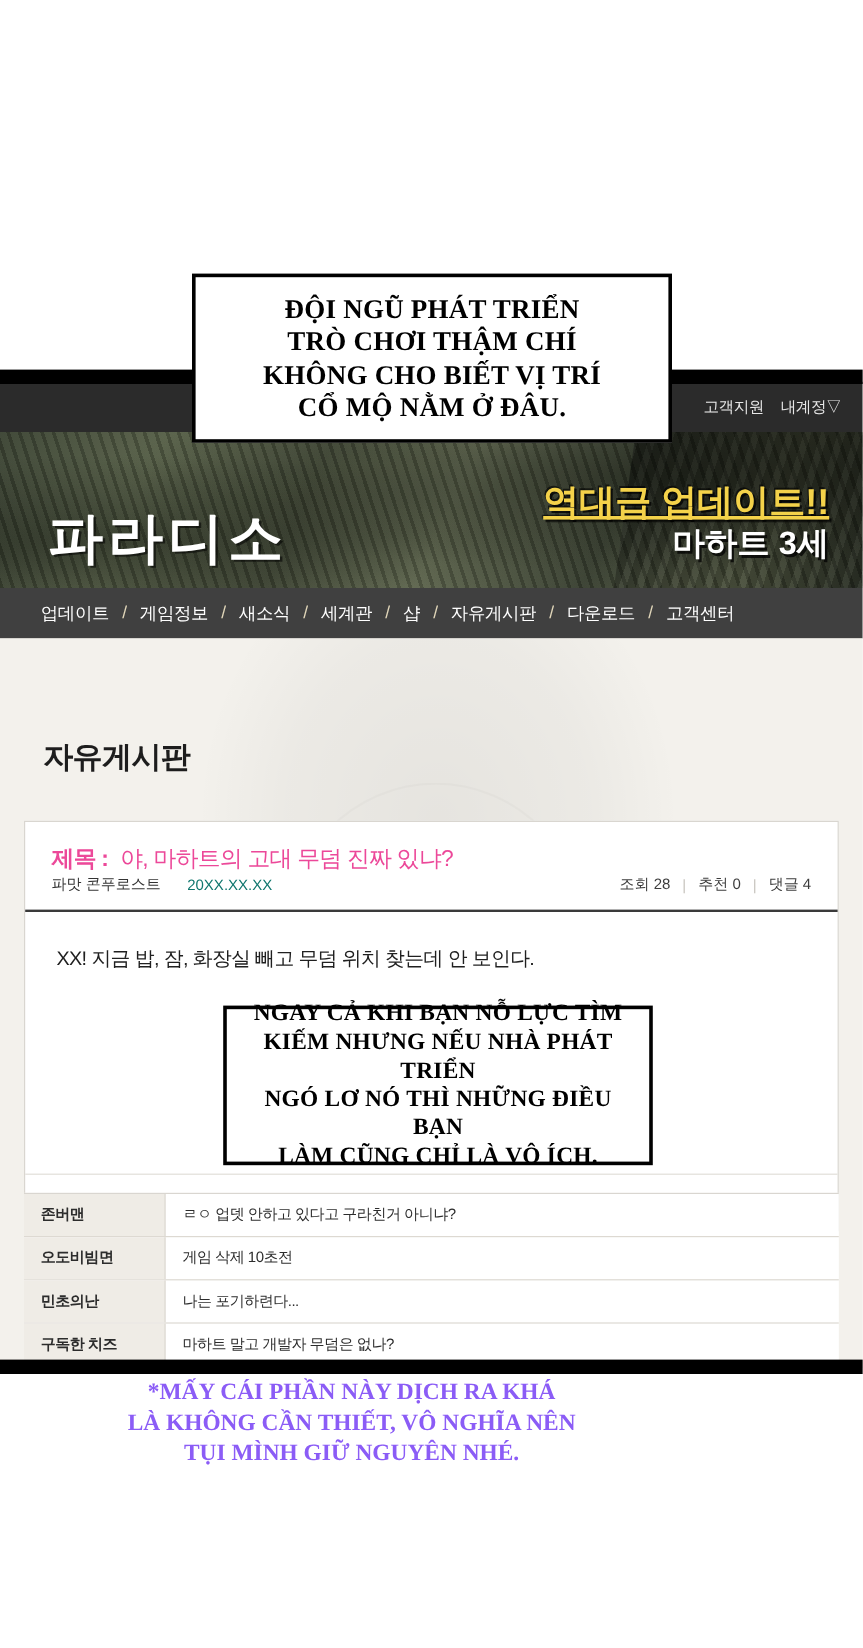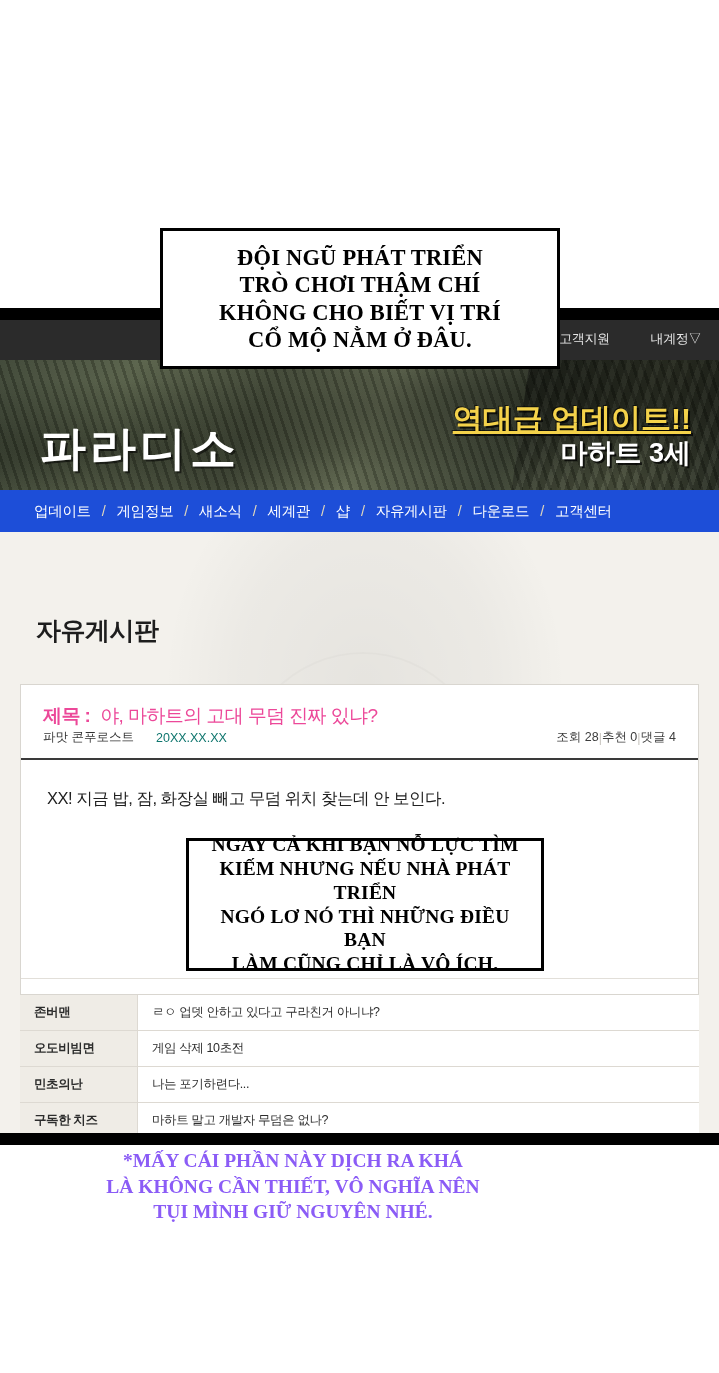--- a/index.html
+++ b/index.html
@@ -35,21 +35,21 @@
     color: #e7e7e7;
   }
   .topbar-links {
     position: absolute;
     right: 18px; top: 12px;
     display: flex;
     gap: 14px;
     font-size: 13px;
     letter-spacing: -0.4px;
   }
-  .topbar-links span { white-space: nowrap; margin-left: 27px; }
+  .topbar-links span { white-space: nowrap; }
 
   
   .hero {
     position: absolute;
     left: 0; top: 42px;
     width: 719px; height: 130px;
     background:
       linear-gradient(115deg, #3e4636 0%, #59624a 18%, #49503d 36%, #6b7359 52%, #3b4233 70%, #555c44 86%, #2f3529 100%);
     overflow: hidden;
   }
@@ -106,21 +106,21 @@
     color: #ffffff;
     text-shadow: 2px 2px 0 rgba(0,0,0,0.75);
     line-height: 1.0;
   }
 
   
   .nav {
     position: absolute;
     left: 0; top: 172px;
     width: 719px; height: 42px;
-    background: #1d4ed8;
+    background: #404040;
     display: flex;
     align-items: center;
     padding-left: 34px;
     box-sizing: border-box;
     color: #ffffff;
     font-size: 14.5px;
     letter-spacing: -0.3px;
   }
   .nav .sep { margin: 0 11px; color: #e3d8bb; }
 
@@ -190,20 +190,21 @@
     align-items: center;
     font-size: 12.5px;
     color: #4a4a4a;
   }
   .post-meta .author { font-weight: 400; color: #333; }
   .post-meta .date { margin-left: 22px; color: #0f766e; text-align: right; }
   .post-stats {
     margin-left: auto;
     display: flex;
     align-items: center;
+    gap: 10px;
     font-size: 12.5px;
     color: #3c3c3c;
   }
   .post-stats .bar { color: #c8c5bf; }
 
   .post-body {
     padding: 28px 26px 70px 26px;
     font-size: 16.5px;
     color: #202020;
     letter-spacing: -0.5px;

